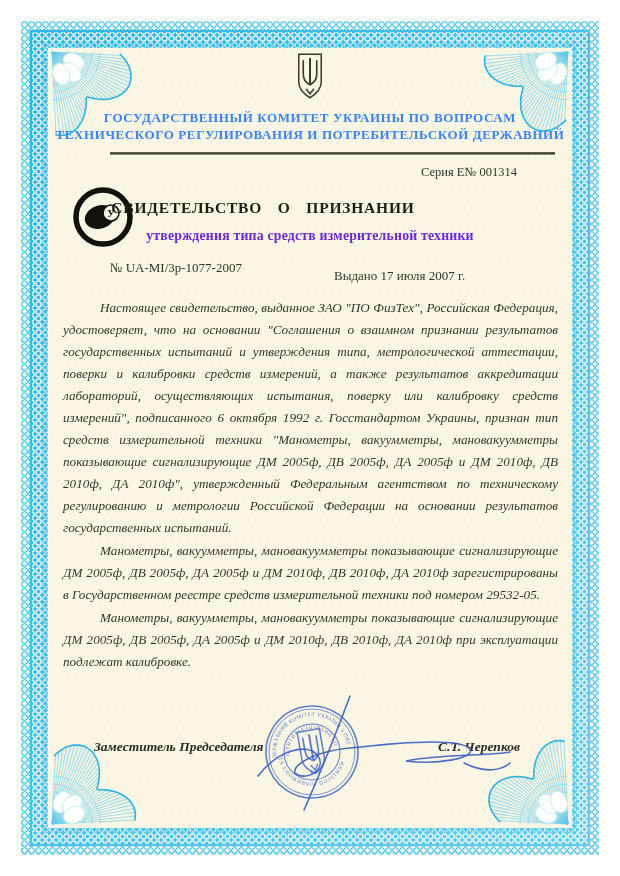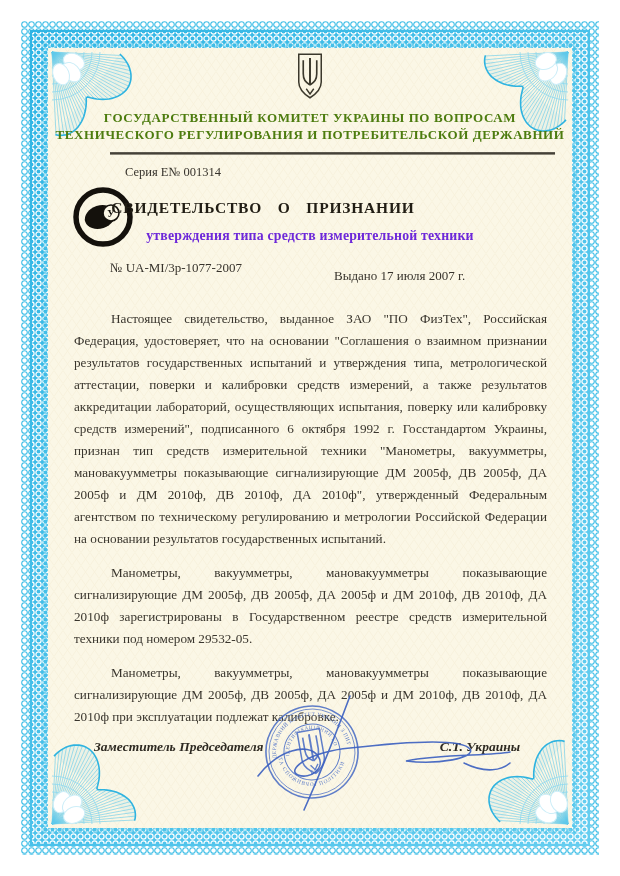--- a/index.html
+++ b/index.html
@@ -3,36 +3,36 @@
 <meta charset="utf-8">
 <style>
   html,body{margin:0;padding:0;background:#ffffff;}
   .page{width:620px;height:876px;position:relative;background:#ffffff;overflow:hidden;
         font-family:"Liberation Serif","DejaVu Serif",serif;color:#37332c;}
   .frame-svg{position:absolute;left:0;top:0;width:620px;height:876px;}
   .content{position:absolute;left:48px;top:48px;width:524px;height:780px;}
   .content>*{position:absolute;}
   .emblem{top:4px;left:0;width:524px;text-align:center;}
   .org{top:62px;left:0;width:524px;text-align:center;font-weight:bold;font-size:13px;
-       letter-spacing:0.6px;line-height:16.5px;color:#4d7c0f;}
+       letter-spacing:0.6px;line-height:16.5px;color:#3b82f6;}
   .rule{top:104px;left:62px;width:445px;height:3px;
         background:linear-gradient(#6b675c,#403c33 55%,#b9b5a6);}
-  .serial{top:117px;left:0;width:524px;display:flex;justify-content:flex-start;
+  .serial{top:117px;left:0;width:524px;display:flex;justify-content:flex-end;
           padding:0 55px 0 77px;box-sizing:border-box;font-size:12.5px;}
   .mark{top:137px;left:22px;}
   .title{top:151px;left:0;width:430px;text-align:center;font-weight:bold;font-size:15.5px;
          letter-spacing:0.8px;word-spacing:11px;color:#211d14;}
   .subtitle{top:180px;left:0;width:524px;text-align:center;font-weight:bold;font-size:13.8px;
             letter-spacing:0.2px;color:#6d28d9;}
   .numrow{top:208px;left:0;width:524px;font-size:13px;}
   .numrow .docnum{position:absolute;left:62px;top:4px;}
   .numrow .issued{position:absolute;left:286px;top:12px;}
   .bodytext{top:248px;left:14px;width:497px;font-size:13.2px;line-height:22px;
             text-align:justify;color:#39352d;}
-  .bodytext p{margin:12px;text-indent:37px;}
+  .bodytext p{margin:1px;text-indent:37px;font-style:italic;}
   .bodytext p.last{text-indent:62px;text-align:left;}
   .sigrow{top:691px;left:0;width:524px;font-weight:bold;font-style:italic;font-size:13.5px;
           color:#2e2a22;}
   .sig-pos{position:absolute;left:46px;top:0;text-align:right;}
   .sig-name{position:absolute;right:52px;top:0;}
   .stamp-svg{left:150px;top:630px;width:372px;height:185px;pointer-events:none;}
 </style>
 </head>
 <body>
 
@@ -146,21 +146,21 @@
     </div>
 
     <div class="bodytext">
       <p>Настоящее свидетельство, выданное ЗАО "ПО ФизТех", Российская Федерация, удостоверяет, что на основании "Соглашения о взаимном признании результатов государственных испытаний и утверждения типа, метрологической аттестации, поверки и калибровки средств измерений, а также результатов аккредитации лабораторий, осуществляющих испытания, поверку или калибровку средств измерений", подписанного 6 октября 1992 г. Госстандартом Украины, признан тип средств измерительной техники "Манометры, вакуумметры, мановакуумметры показывающие сигнализирующие ДМ 2005ф, ДВ 2005ф, ДА 2005ф и ДМ 2010ф, ДВ 2010ф, ДА 2010ф", утвержденный Федеральным агентством по техническому регулированию и метрологии Российской Федерации на основании результатов государственных испытаний.</p>
       <p>Манометры, вакуумметры, мановакуумметры показывающие сигнализирующие ДМ 2005ф, ДВ 2005ф, ДА 2005ф и ДМ 2010ф, ДВ 2010ф, ДА 2010ф зарегистрированы в Государственном реестре средств измерительной техники под номером 29532-05.</p>
       <p>Манометры, вакуумметры, мановакуумметры показывающие сигнализирующие ДМ 2005ф, ДВ 2005ф, ДА 2005ф и ДМ 2010ф, ДВ 2010ф, ДА 2010ф при эксплуатации подлежат калибровке.</p>
     </div>
 
     <div class="sigrow">
       <span class="sig-pos">Заместитель Председателя</span>
-      <span class="sig-name">С.Т. Украины</span>
+      <span class="sig-name">С.Т. Черепков</span>
     </div>
 
     <svg class="stamp-svg" viewBox="0 0 372 185" xmlns="http://www.w3.org/2000/svg">
       <defs>
         <path id="arcOutTop" d="M 78,74 A 36,36 0 0 1 150,74" transform="translate(0,0)"></path>
         <path id="arcOutBot" d="M 80,74 A 34,34 0 0 0 148,74"></path>
         <path id="arcInTop" d="M 91,74 A 23,23 0 0 1 137,74"></path>
       </defs>
       <g transform="rotate(-10 114 74)" stroke="#4b6ec5" fill="none" opacity="0.88">
         <circle cx="114" cy="74" r="46" stroke-width="1.6"></circle>

